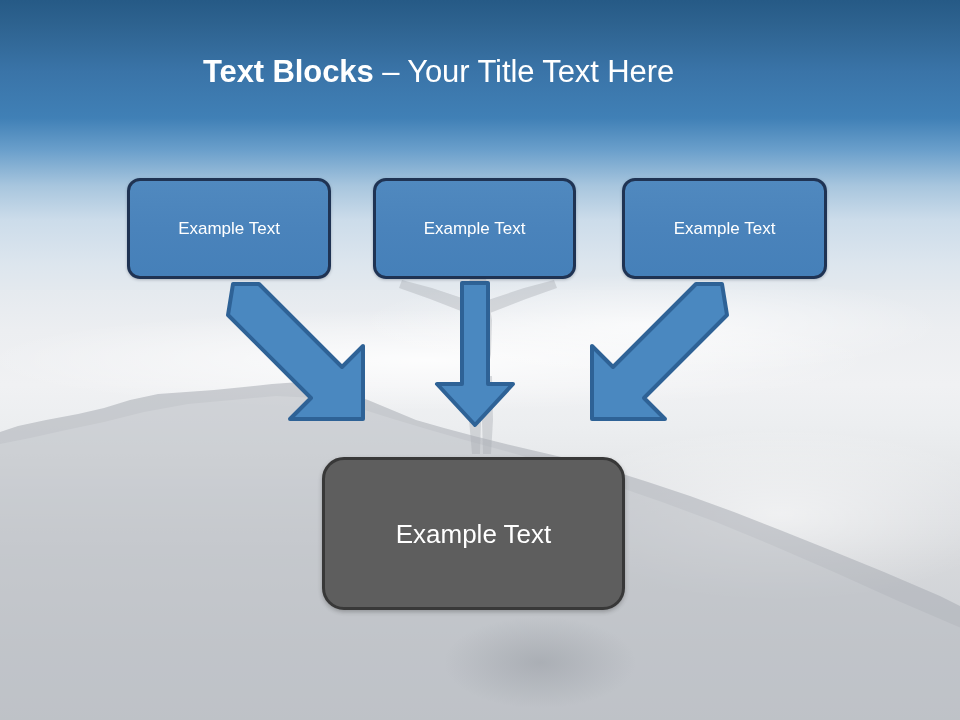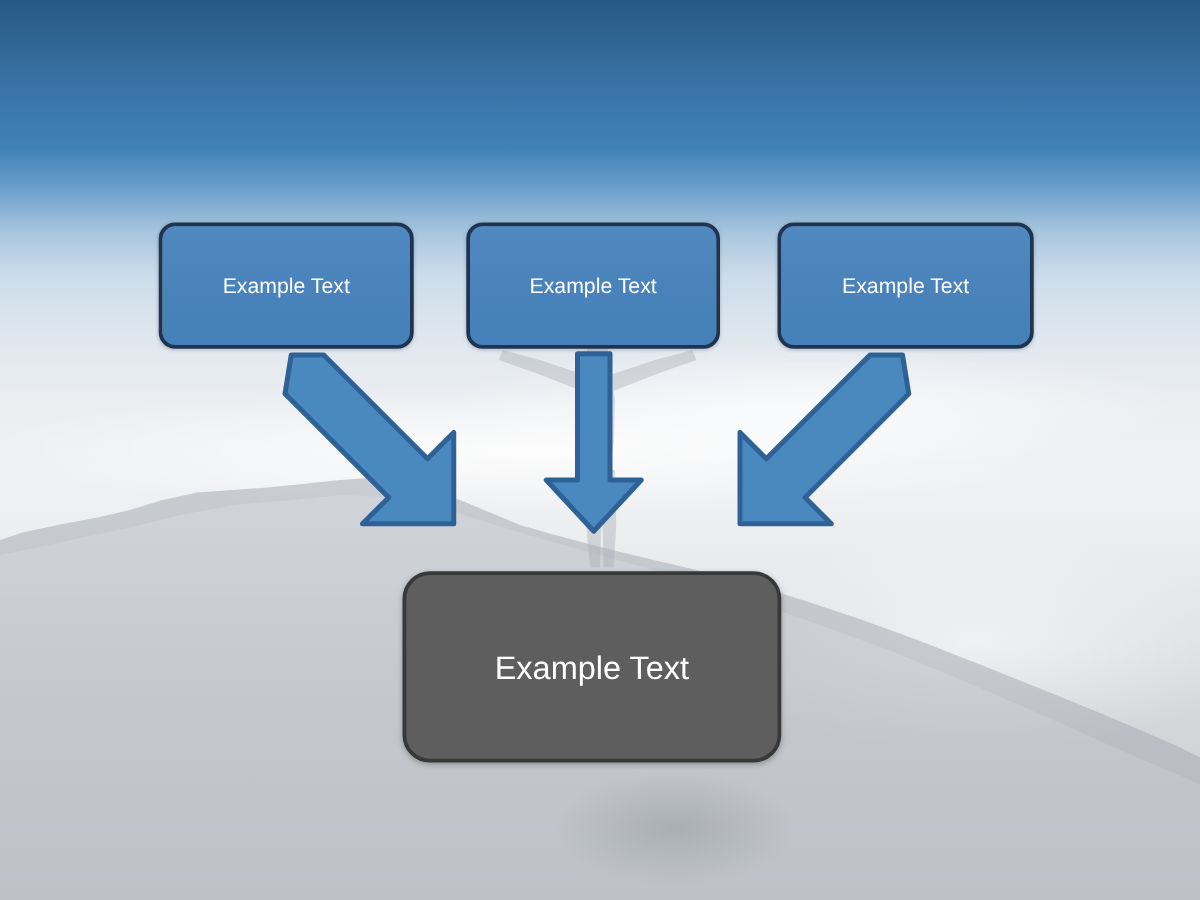--- a/index.html
+++ b/index.html
@@ -189,20 +189,23 @@
       <path d="M70 32 L34 20 L4 12 L1 20 L32 31 L68 45 Z"></path>
       <path d="M90 32 L126 20 L156 12 L159 20 L128 31 L92 45 Z"></path>
 
       <path d="M72 108 L82 108 L83 152 L82 186 L74 186 L71 152 Z"></path>
       <path d="M84 108 L94 108 L95 152 L93 186 L85 186 L84 152 Z"></path>
     </g>
   </svg>
 
   <div class="ground-shadow"></div>
 
+  <div class="title">
+    <span class="t-bold">Text Blocks</span><span class="t-light"> – </span><span class="t-light">Your Title Text Here</span>
+  </div>
 
   <svg class="arrow-layer" viewBox="0 0 960 720">
 
     <g class="hit">
       <path d="M233 284 L259 284 L342 367 L363 346 L363 419 L290 419 L311 398 L228 315 Z" fill="#4a88c0" stroke="#2e6296" stroke-width="4" stroke-linejoin="round"></path>
     </g>
 
     <g class="hit">
       <path d="M462 283 L488 283 L488 384 L513 384 L475 425 L437 384 L462 384 Z" fill="#4a88c0" stroke="#2e6296" stroke-width="4" stroke-linejoin="round"></path>
     </g>

